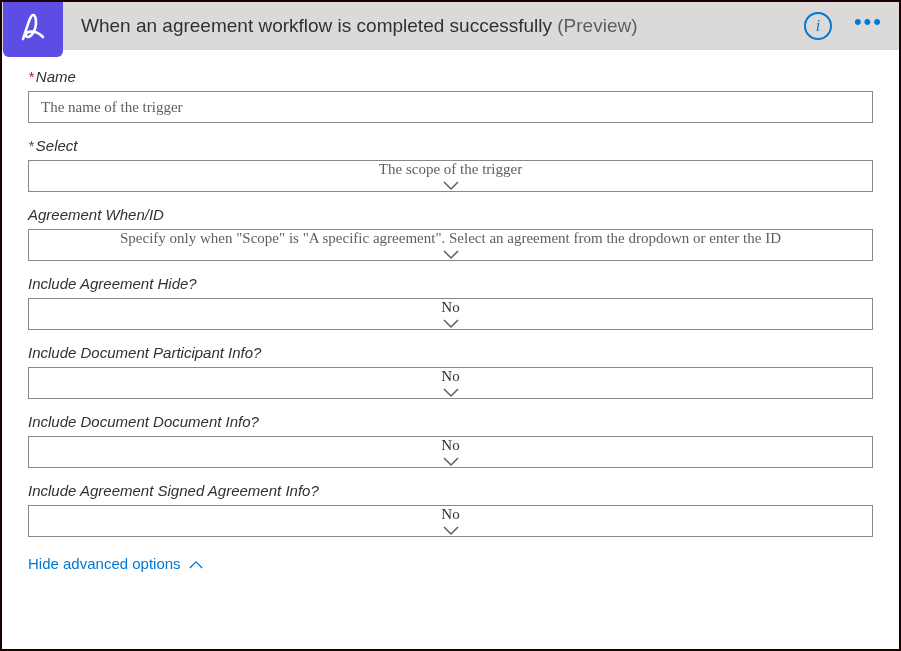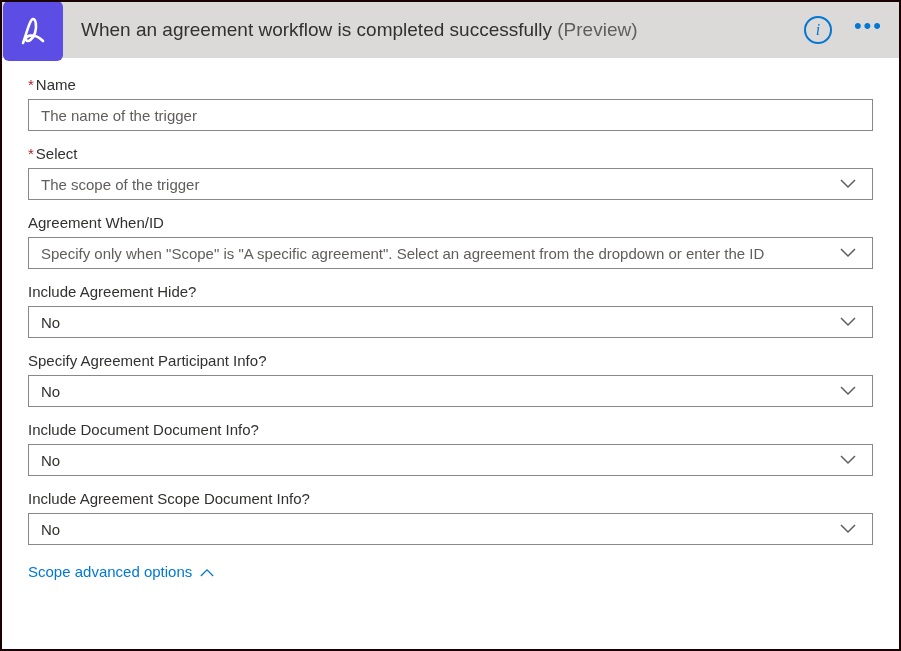--- a/index.html
+++ b/index.html
@@ -8,21 +8,21 @@
       background: #fff;
       width: 901px;
       height: 651px;
       border: 2px solid #1a0000;
       overflow: hidden;
     }
     .header {
       background: #dcdad9;
       display: flex;
       align-items: center;
-      height: 56px;
+      height: 48px;
       padding-right: 16px;
     }
     .app-icon {
       width: 60px;
       height: 60px;
       background: #5c4ee5;
       border-radius: 6px;
       display: flex;
       align-items: center;
       justify-content: center;
@@ -65,36 +65,38 @@
     }
     .form-body {
       padding: 18px 26px 10px 26px;
     }
     .field { margin-bottom: 14px; }
     .label {
       font-size: 15px;
       color: #323130;
       margin-bottom: 6px;
       display: block;
+      font-style: italic;
     }
     .req { color: #a4262c; margin-right: 2px; }
     .control {
       width: 100%;
       height: 32px;
       border: 1px solid #8a8886;
       display: flex;
       align-items: center;
       padding: 0 12px;
       font-size: 15px;
       color: #323130;
       background: #fff;
       position: relative;
       cursor: text;
-    }
-    .control.select { cursor: pointer; }
+      font-family: Liberation Serif, serif;
+    }
+    .control.select { cursor: pointer; flex-direction: column; }
     .control.placeholder { color: #605e5c; }
     .control .text {
       flex: 1;
       white-space: nowrap;
       overflow: hidden;
       text-overflow: ellipsis;
     }
     .chev {
       flex-shrink: 0;
       width: 24px;
@@ -169,21 +171,21 @@
       <span class="text">No</span>
       <span class="chev">
           <svg viewBox="0 0 16 10">
             <path d="M1 1 L8 8 L15 1"></path>
           </svg>
         </span>
     </div>
   </div>
 
   <div class="field">
-    <div class="label">Specify Agreement Participant Info?</div>
+    <div class="label">Include Document Participant Info?</div>
     <div class="control select">
       <span class="text">No</span>
       <span class="chev">
           <svg viewBox="0 0 16 10">
             <path d="M1 1 L8 8 L15 1"></path>
           </svg>
         </span>
     </div>
   </div>
 
@@ -193,31 +195,31 @@
       <span class="text">No</span>
       <span class="chev">
           <svg viewBox="0 0 16 10">
             <path d="M1 1 L8 8 L15 1"></path>
           </svg>
         </span>
     </div>
   </div>
 
   <div class="field">
-    <div class="label">Include Agreement Scope Document Info?</div>
+    <div class="label">Include Agreement Signed Agreement Info?</div>
     <div class="control select">
       <span class="text">No</span>
       <span class="chev">
           <svg viewBox="0 0 16 10">
             <path d="M1 1 L8 8 L15 1"></path>
           </svg>
         </span>
     </div>
   </div>
 
   <div class="adv-link">
-    <span>Scope advanced options</span>
+    <span>Hide advanced options</span>
     <span><svg viewBox="0 0 16 10">
           <path d="M1 9 L8 2 L15 9"></path>
         </svg></span>
   </div>
 
 </div>
 
 </body></html>

